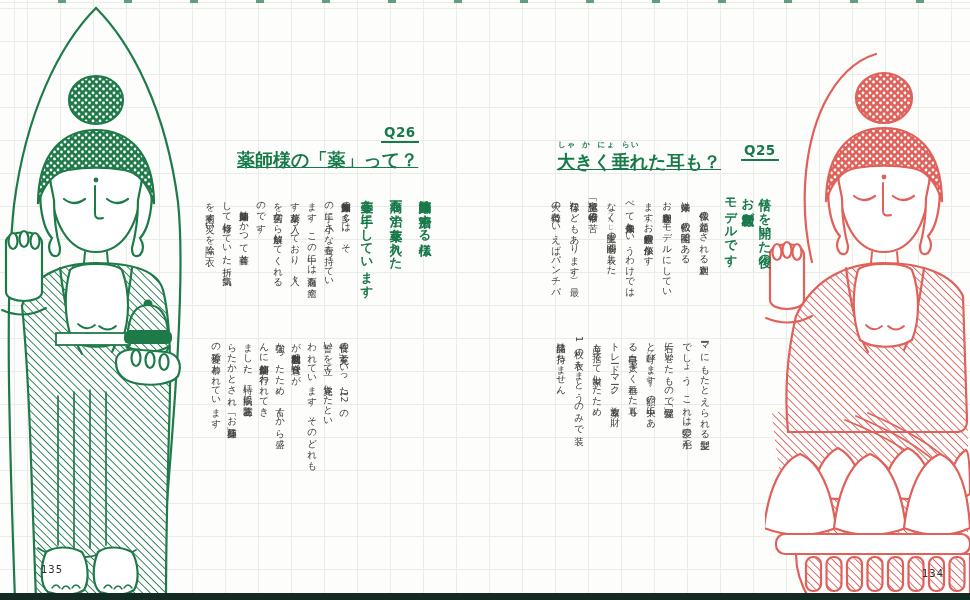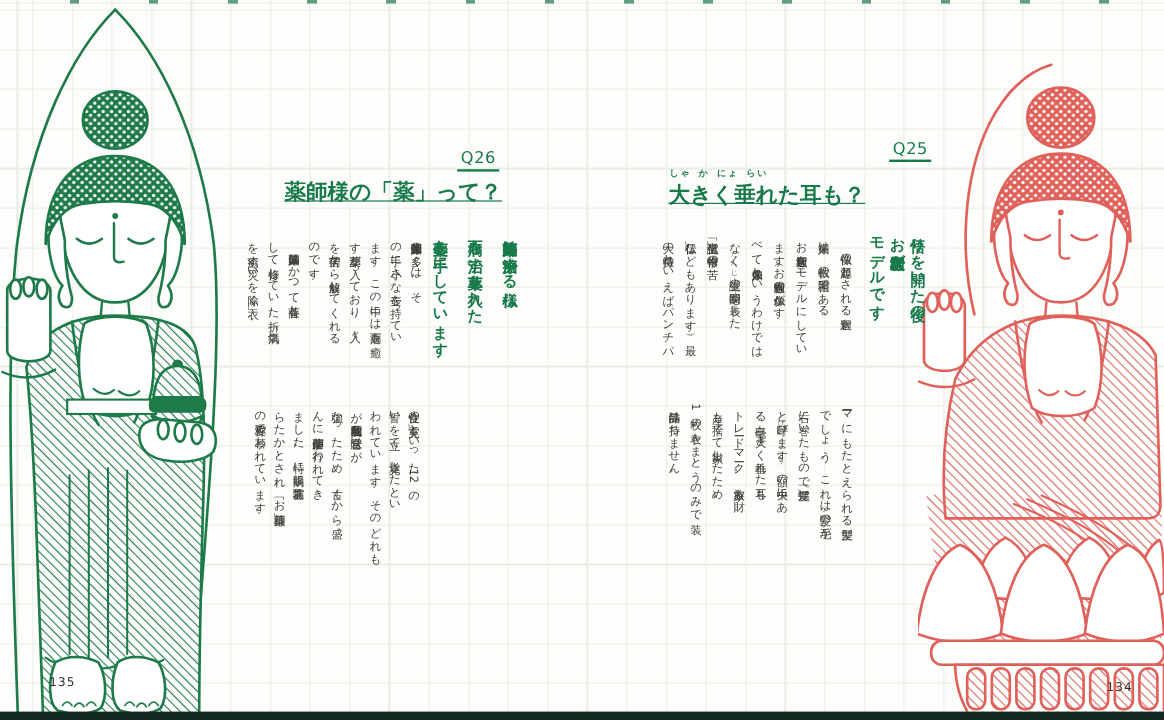--- a/index.html
+++ b/index.html
@@ -10,24 +10,24 @@
     background-image:
       repeating-linear-gradient(to right,#e9ede7 0 1px,transparent 1px 33px),
       repeating-linear-gradient(to bottom,#e9ede7 0 1px,transparent 1px 33px);
     background-position:27px 0,0 8px;
   }
   .abs{position:absolute;}
   
   .top-ticks{top:0;left:0;width:970px;height:3px;
     background:repeating-linear-gradient(to right,transparent 0 58px,#2f8055 58px 66px);opacity:.75;}
   
-  .qlabel{font-size:13.5px;font-weight:normal;color:#187a4a;
+  .qlabel{font-size:13.5px;font-weight:bold;color:#187a4a;
     border-bottom:2.5px solid #187a4a;padding:0 3px 1px 3px;letter-spacing:.5px;}
   .qlabel-left{left:381px;top:124px;}
-  .qlabel-right{left:741px;top:116px;}
+  .qlabel-right{left:741px;top:142px;}
   .title{font-size:18px;font-weight:bold;color:#187a4a;white-space:nowrap;text-decoration:underline;}
   .title-left{left:237px;top:148px;}
   .title-right{left:557px;top:150px;}
   .title-furigana{left:558px;top:140px;font-size:7.5px;letter-spacing:1.5px;
     color:#187a4a;font-weight:bold;white-space:nowrap;font-family:Liberation Mono, monospace;}
   
   .v{writing-mode:vertical-rl;text-orientation:mixed;}
   .v p{margin:0;white-space:nowrap;}
   .sub{font-weight:bold;color:#187a4a;font-size:12.5px;}
   .lsub{left:352px;top:191px;width:88px;height:152px;line-height:29px;}

